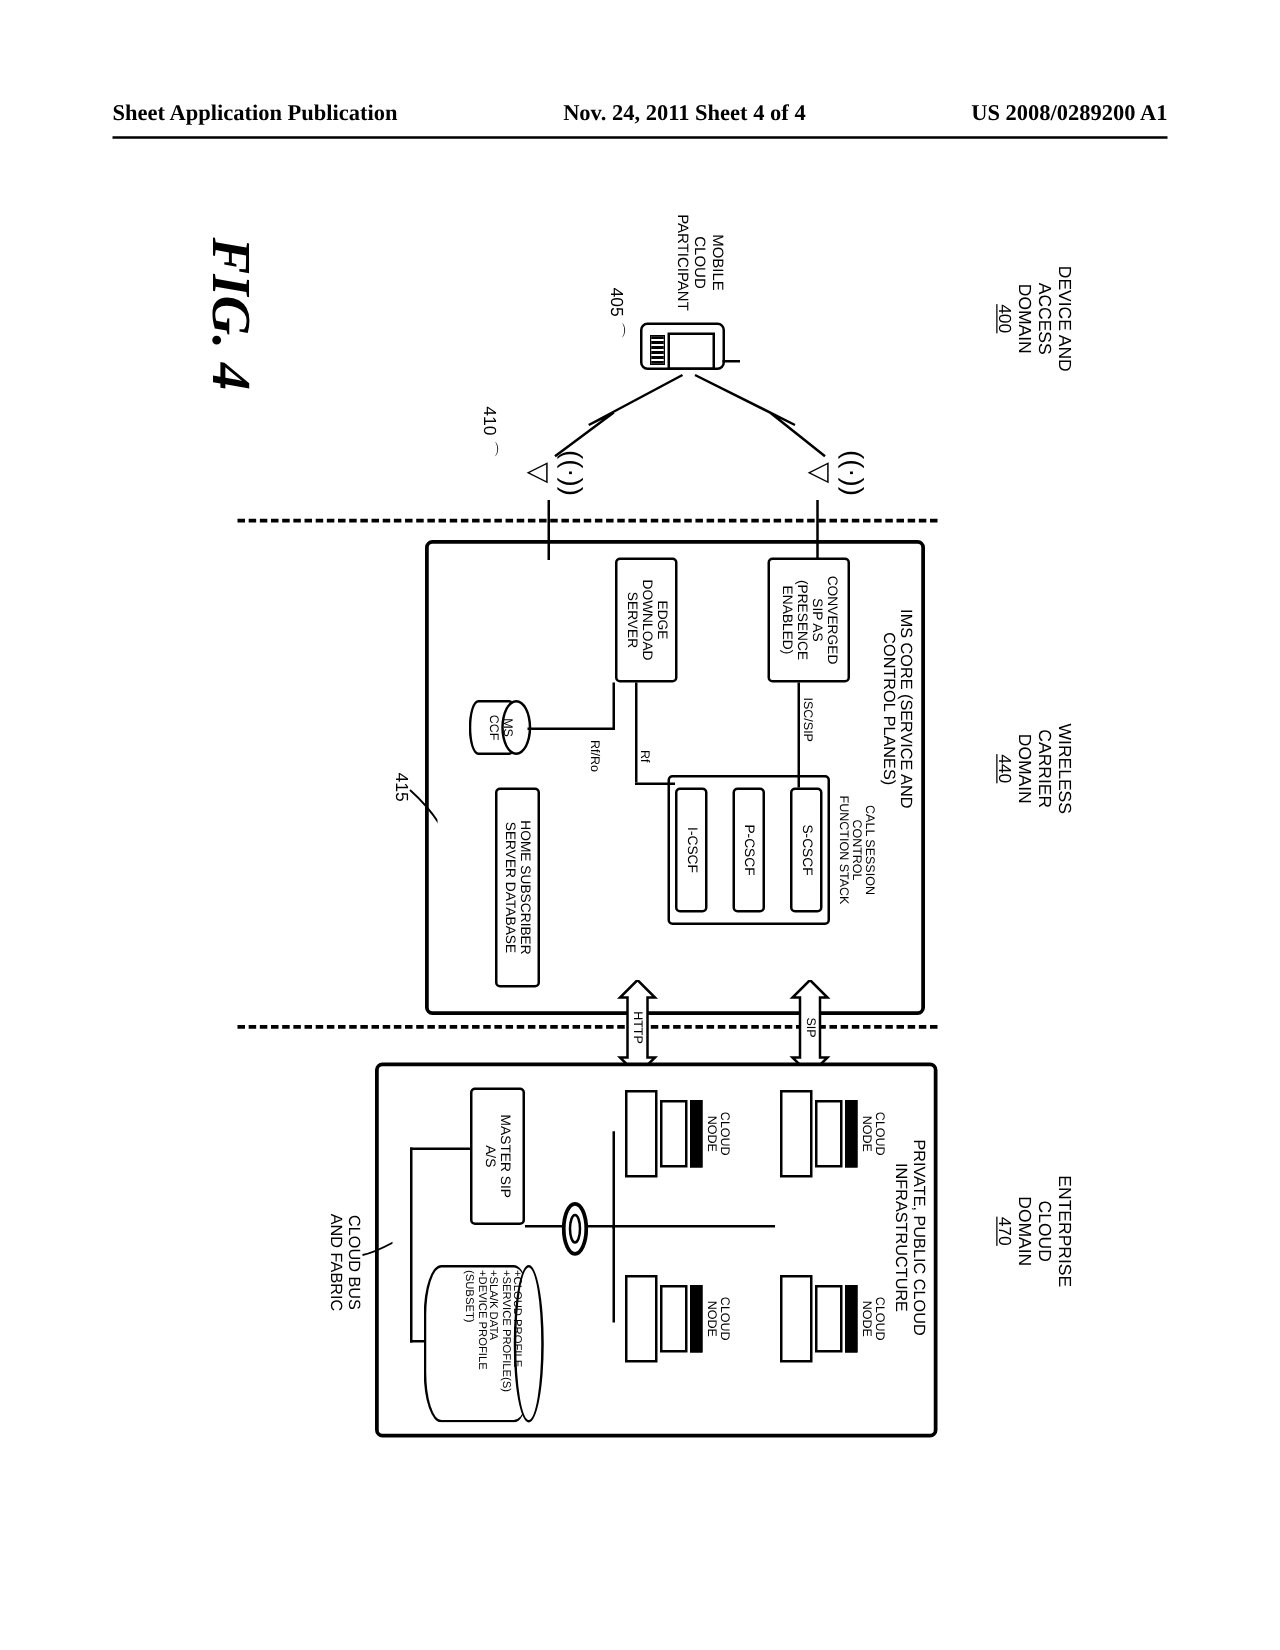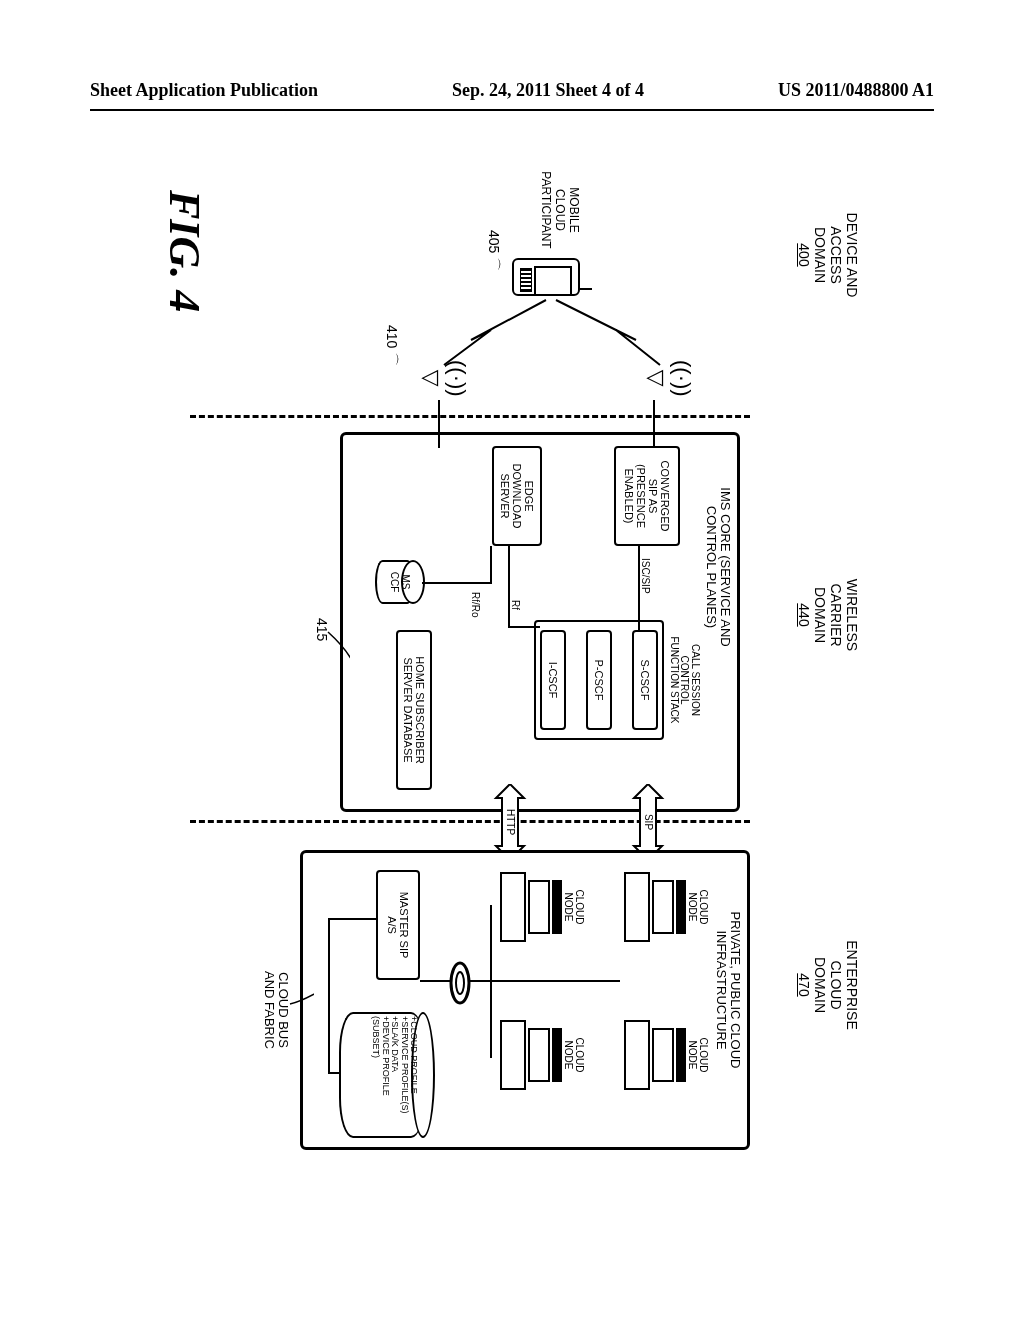--- a/index.html
+++ b/index.html
@@ -57,22 +57,22 @@
   
   .ref { position:absolute; font-family: Arial, sans-serif; font-size:14px; }
 
   .tiny { font-size:10px; line-height:1.05; }
 </style>
 </head>
 <body>
 
 <div class="header">
   <span>Sheet Application Publication</span>
-  <span>Sep. 24, 2011  Sheet 4 of 4</span>
-  <span>US 2011/0488800 A1</span>
+  <span>Nov. 24, 2011  Sheet 4 of 4</span>
+  <span>US 2008/0289200 A1</span>
 </div>
 <div class="hr"></div>
 
 <div class="diagram-outer">
 <div class="diagram">
 
   <div class="domain-label" style="left:20px; top:110px; width:150px;">
     <span style="white-space:pre-line;">DEVICE AND
 ACCESS
 DOMAIN</span><br>

